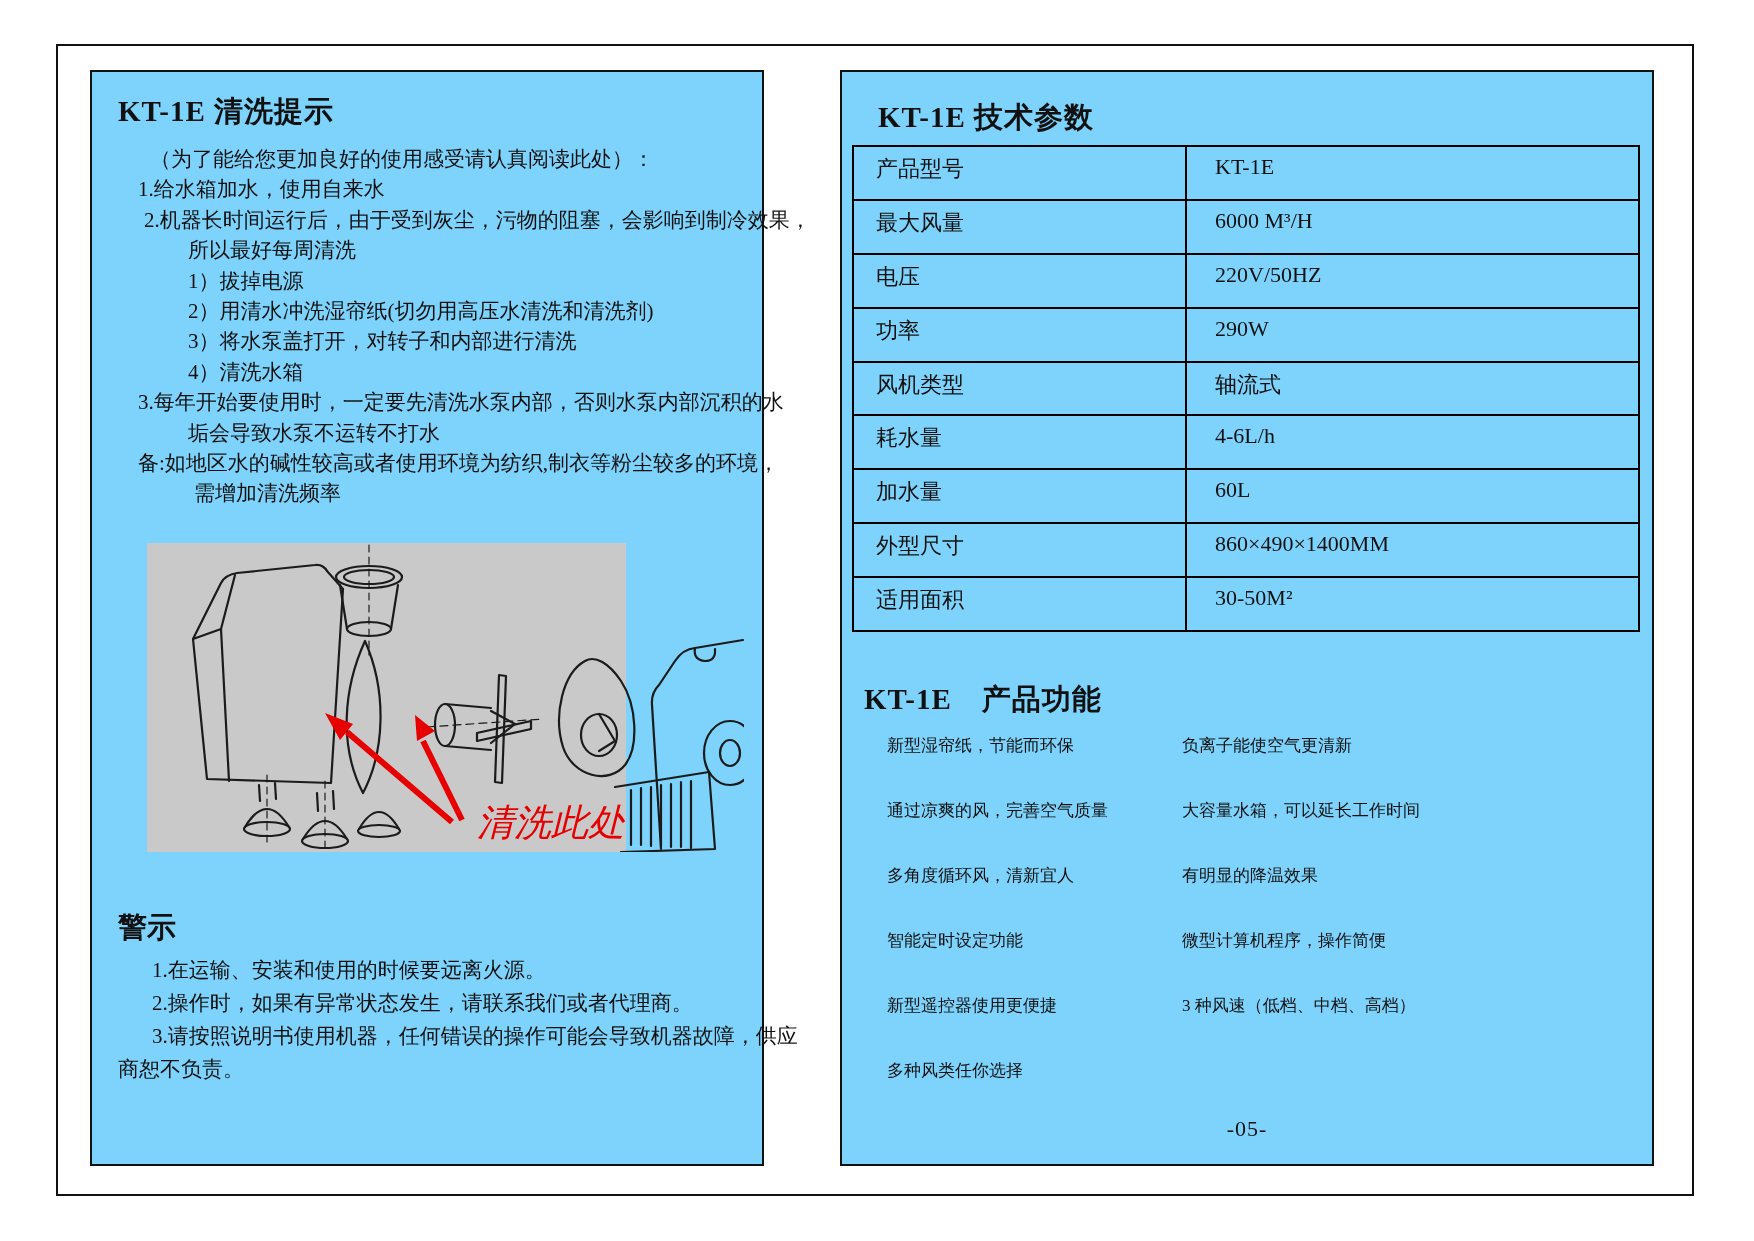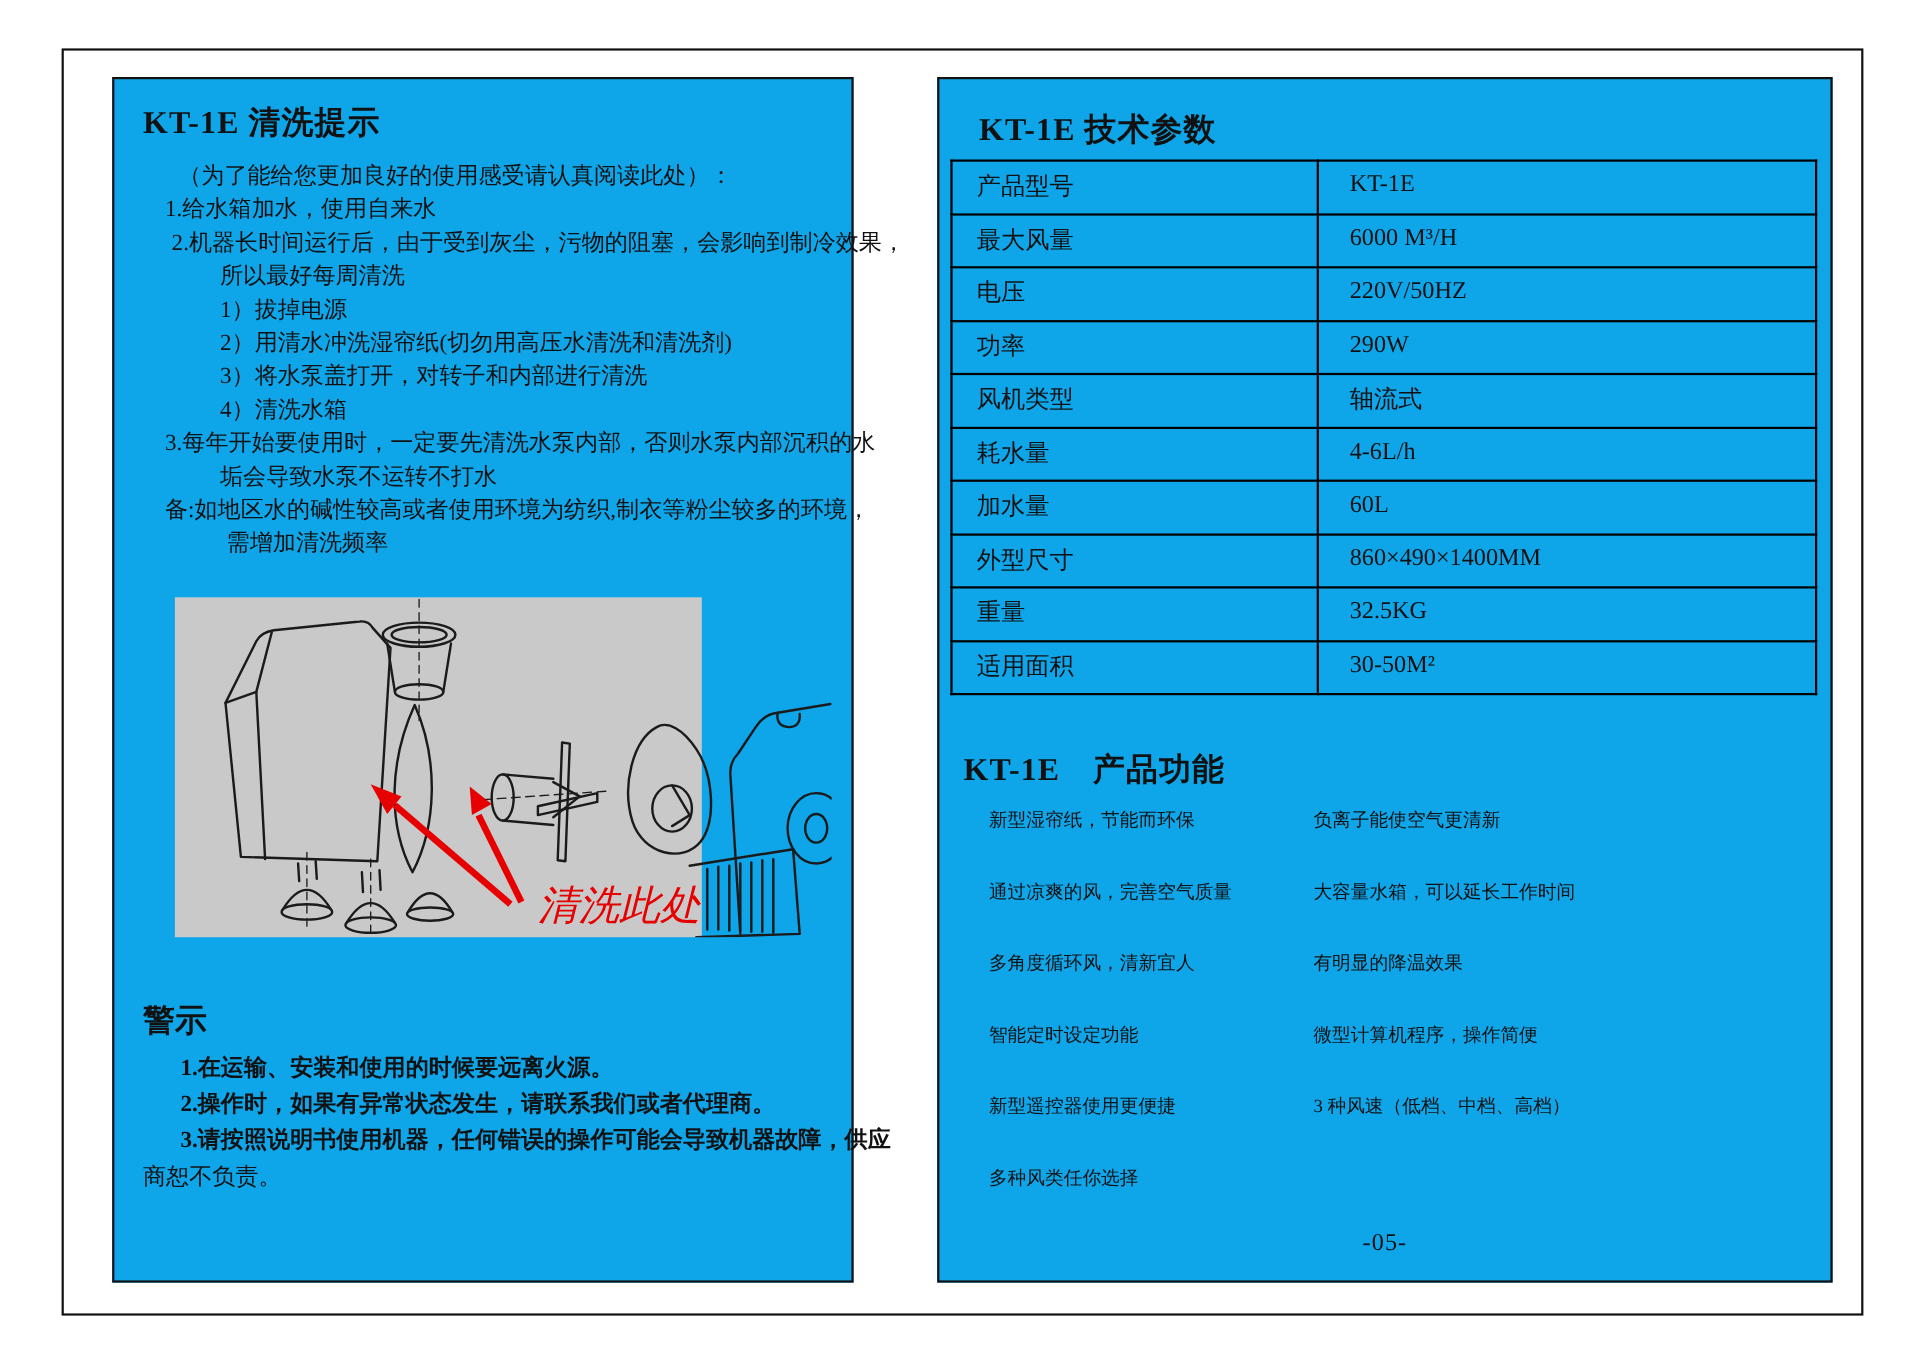--- a/index.html
+++ b/index.html
@@ -1,34 +1,34 @@
 <!DOCTYPE html>
 <html><head>
 <meta charset="utf-8">
 <style>
   html,body{margin:0;padding:0;background:#ffffff;}
   #sheet{
     position:relative;width:1754px;height:1241px;background:#fff;overflow:hidden;
     font-family:"Liberation Serif","DejaVu Serif",serif;color:#111;
   }
   #outer-border{position:absolute;left:56px;top:44px;width:1634px;height:1148px;border:2px solid #111;}
-  .page{position:absolute;top:70px;height:1092px;border:2px solid #111;background:#0ea5e9;margin-left:12px;}
+  .page{position:absolute;top:70px;height:1092px;border:2px solid #111;background:#7dd3fc;}
   #page-left{left:90px;width:670px;}
   #page-right{left:840px;width:810px;}
   .page-title{position:absolute;left:26px;font-size:29px;font-weight:bold;letter-spacing:1px;white-space:nowrap;}
   #page-left .page-title{top:20px;}
   #page-right .page-title{top:26px;left:36px;}
   .body-lines{position:absolute;left:26px;right:12px;top:72px;font-size:21px;line-height:30.4px;}
   .ln{white-space:nowrap;}
   .ind-20{padding-left:20px;}
   .ind-26{padding-left:26px;}
   .ind-32{padding-left:32px;}
   .ind-70{padding-left:70px;}
   .ind-76{padding-left:76px;}
-  .ind-34{padding-left:34px;font-weight:bold;}
+  .ind-34{padding-left:34px;}
   #figure-box{position:absolute;left:55px;top:471px;width:479px;height:309px;background:#c9c9c9;font-style:italic;}
   #warning-title{position:absolute;left:26px;top:836px;font-size:29px;font-weight:bold;}
   #warning-lines{position:absolute;left:26px;right:12px;top:882px;font-size:21px;line-height:33px;}
   .page-num{position:absolute;left:0;right:0;bottom:22px;text-align:center;font-size:22px;letter-spacing:1px;}
   
   #spec-table{
     position:absolute;left:10px;top:73px;width:788px;height:487px;
     border-collapse:collapse;table-layout:fixed;font-size:22px;
   }
   #spec-table td{border:2px solid #000;vertical-align:top;padding-top:7px;}
@@ -163,24 +163,20 @@
         </tr>
         <tr>
           <td class="lbl">加水量</td>
           <td class="val">60L</td>
         </tr>
         <tr>
           <td class="lbl">外型尺寸</td>
           <td class="val">860×490×1400MM</td>
         </tr>
         <tr>
-          <td class="lbl">重量</td>
-          <td class="val">32.5KG</td>
-        </tr>
-        <tr>
           <td class="lbl">适用面积</td>
           <td class="val">30-50M²</td>
         </tr>
       </tbody>
     </table>
 
     <div id="functions-title">KT-1E　产品功能</div>
 
     <div id="features">
       <div class="feature-cell">新型湿帘纸，节能而环保</div>

